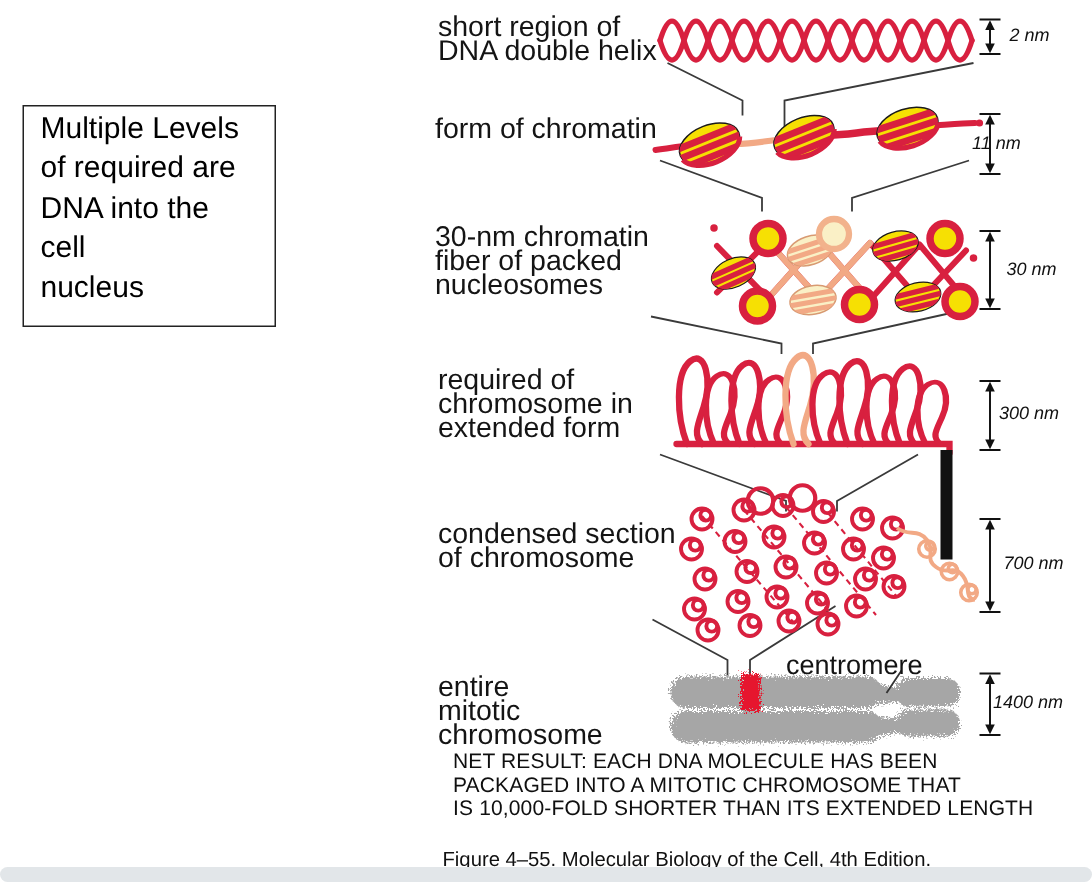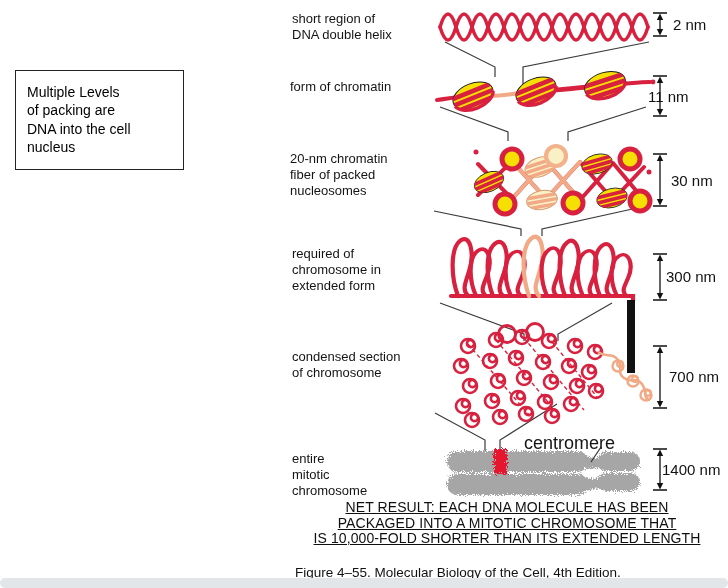--- a/index.html
+++ b/index.html
@@ -1,25 +1,25 @@
 <!DOCTYPE html>
 <html><head>
 <meta charset="utf-8">
 <style>
   html,body{margin:0;padding:0;}
   body{width:728px;height:588px;position:relative;background:#ffffff;
        font-family:"Liberation Sans", sans-serif;overflow:hidden;}
   .abs{position:absolute;}
   .note-box{left:15px;top:70px;width:147px;border:1.5px solid #222;
-            padding:12px 9px 12px 11px;font-size:14px;line-height:1.32;color:#000;}
-  .lbl{font-size:13px;line-height:16px;color:#141414;}
-  .meas{font-size:15px;color:#111;white-space:nowrap;}
+            padding:2px 9px 12px 11px;font-size:20px;line-height:1.32;color:#000;}
+  .lbl{font-size:19px;line-height:16px;color:#141414;}
+  .meas{font-size:12px;color:#111;white-space:nowrap;font-style:italic;}
   .centromere{font-size:18px;color:#141414;}
-  .net{left:302px;top:500px;width:410px;text-align:center;font-size:14px;
-       line-height:15.6px;color:#0f0f0f;letter-spacing:0.1px;text-decoration:underline;}
+  .net{left:302px;top:500px;width:410px;text-align:left;font-size:14px;
+       line-height:15.6px;color:#0f0f0f;letter-spacing:0.1px;}
   .cap{left:295px;top:553px;font-size:13.5px;color:#111;margin-top:12px;}
   .bottom-bar{left:0;top:578px;width:728px;height:10px;background:#e2e6e9;border-radius:5px;}
   svg{position:absolute;left:0;top:0;}
 </style>
 </head>
 <body>
 
 <svg width="728" height="588" viewBox="0 0 728 588">
   <defs>
     <clipPath id="bc">
@@ -229,34 +229,34 @@
     <g>
       <path d="M653,449 h14 M653,490 h14 M660,452 V487" fill="none"></path>
       <path d="M660,449.5 l-3.2,6.5 h6.4 z" stroke="none"></path>
         <path d="M660,489.5 l-3.2,-6.5 h6.4 z" stroke="none"></path>
     </g>
   </g>
 </svg>
 
 <div class="abs note-box">
   <div>Multiple Levels</div>
-  <div>of packing are</div>
+  <div>of required are</div>
   <div>DNA into the cell</div>
   <div>nucleus</div>
 </div>
 
 <div class="abs lbl" style="left:292px;top:11px">
   <div>short region of</div>
   <div>DNA double helix</div>
 </div>
 <div class="abs lbl" style="left:290px;top:79px">
   <div>form of chromatin</div>
 </div>
 <div class="abs lbl" style="left:290px;top:151px">
-  <div>20-nm chromatin</div>
+  <div>30-nm chromatin</div>
   <div>fiber of packed</div>
   <div>nucleosomes</div>
 </div>
 <div class="abs lbl" style="left:292px;top:246px">
   <div>required of</div>
   <div>chromosome in</div>
   <div>extended form</div>
 </div>
 <div class="abs lbl" style="left:292px;top:349px">
   <div>condensed section</div>

